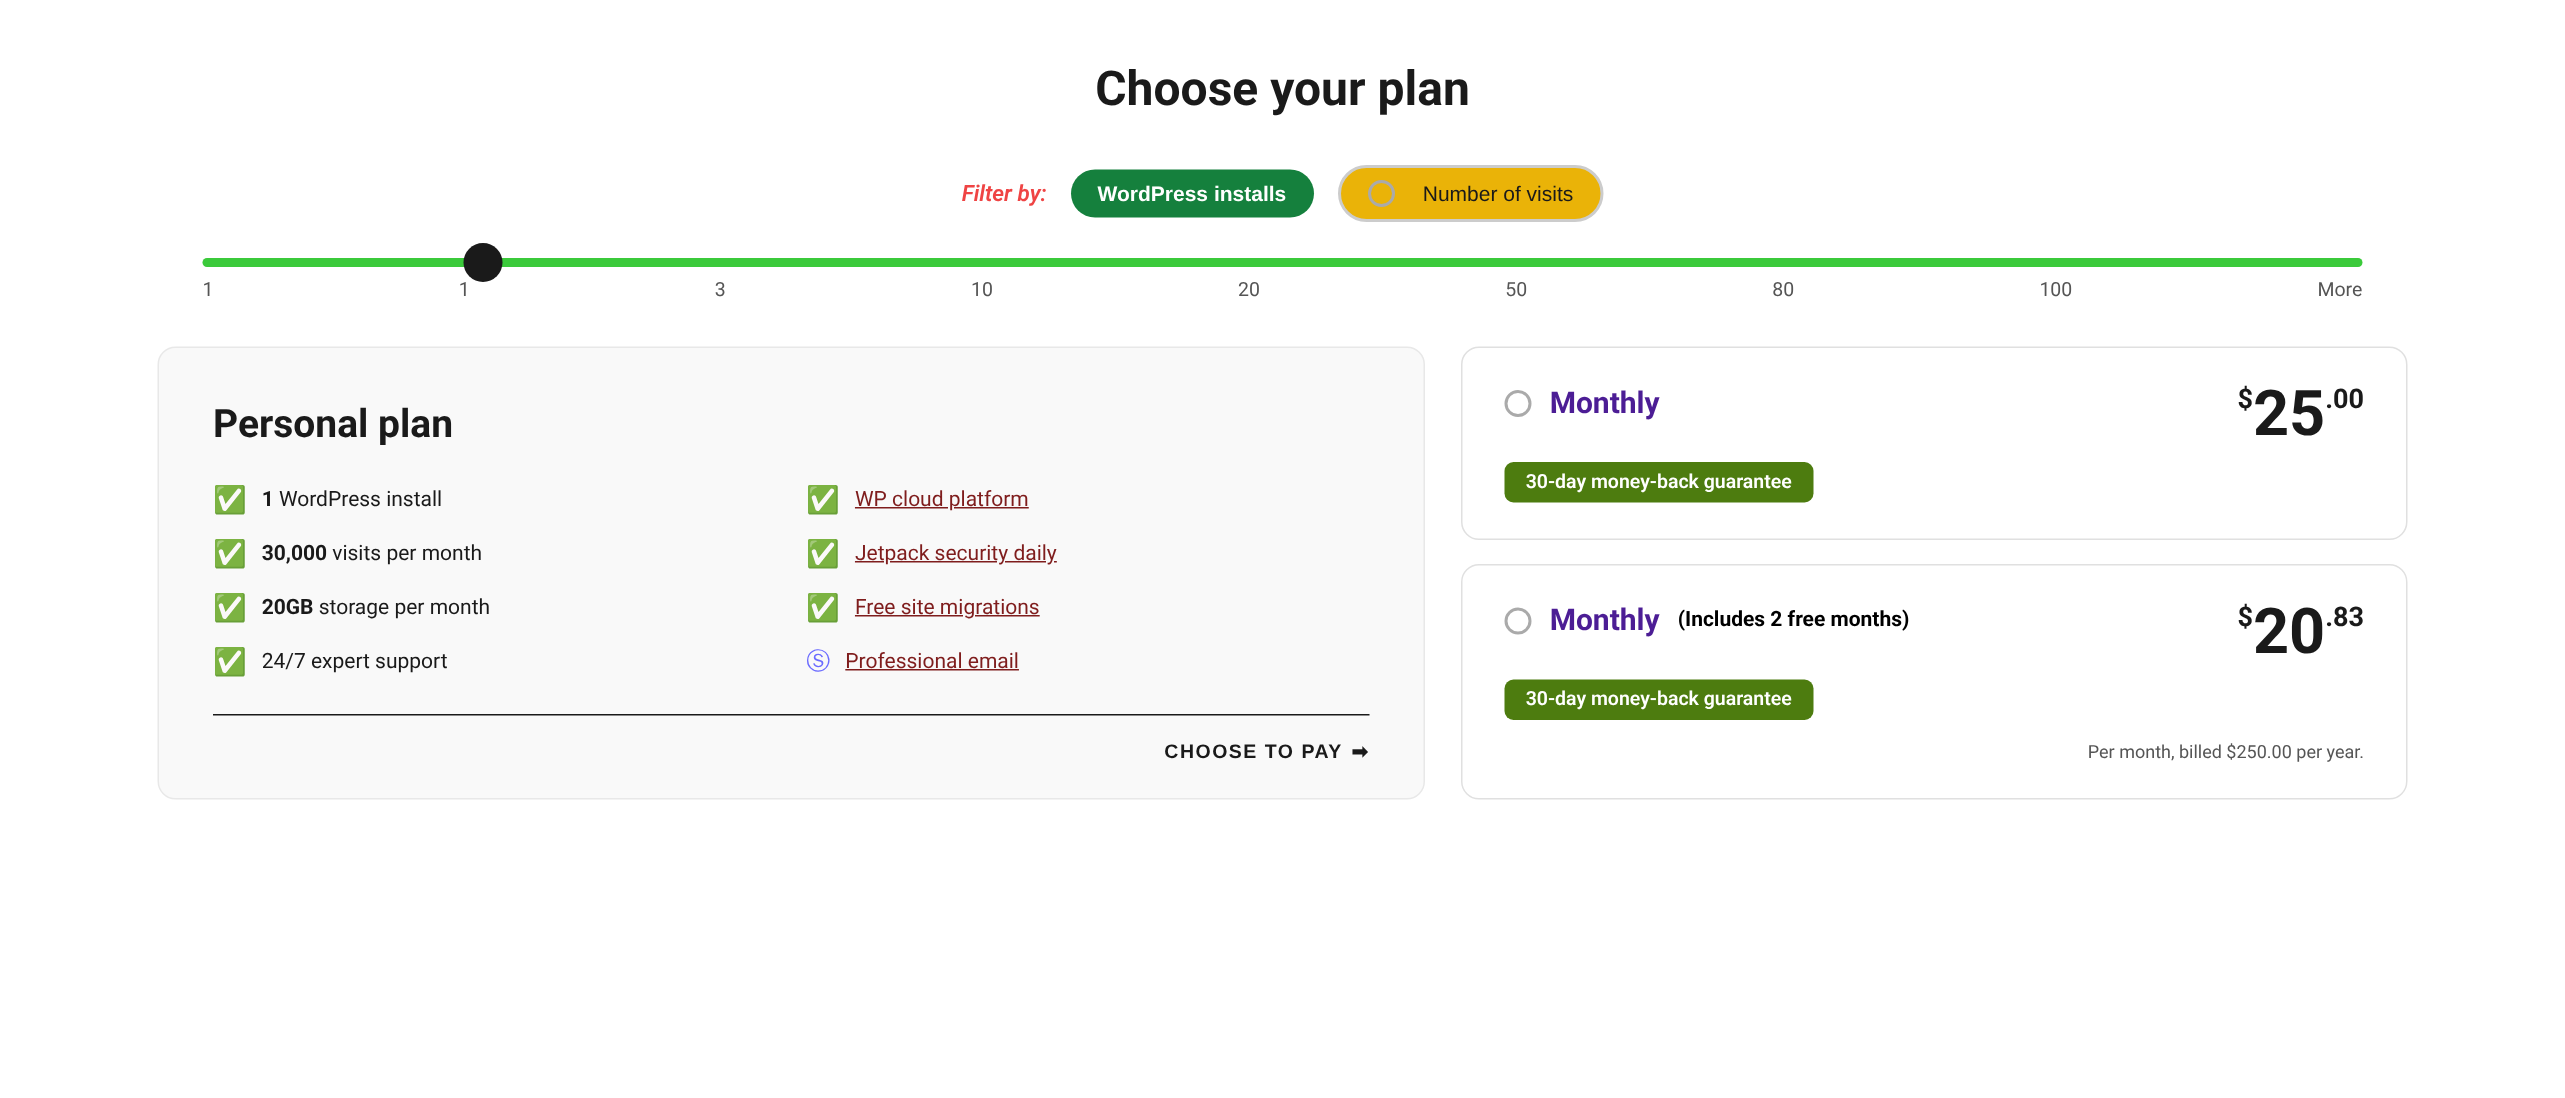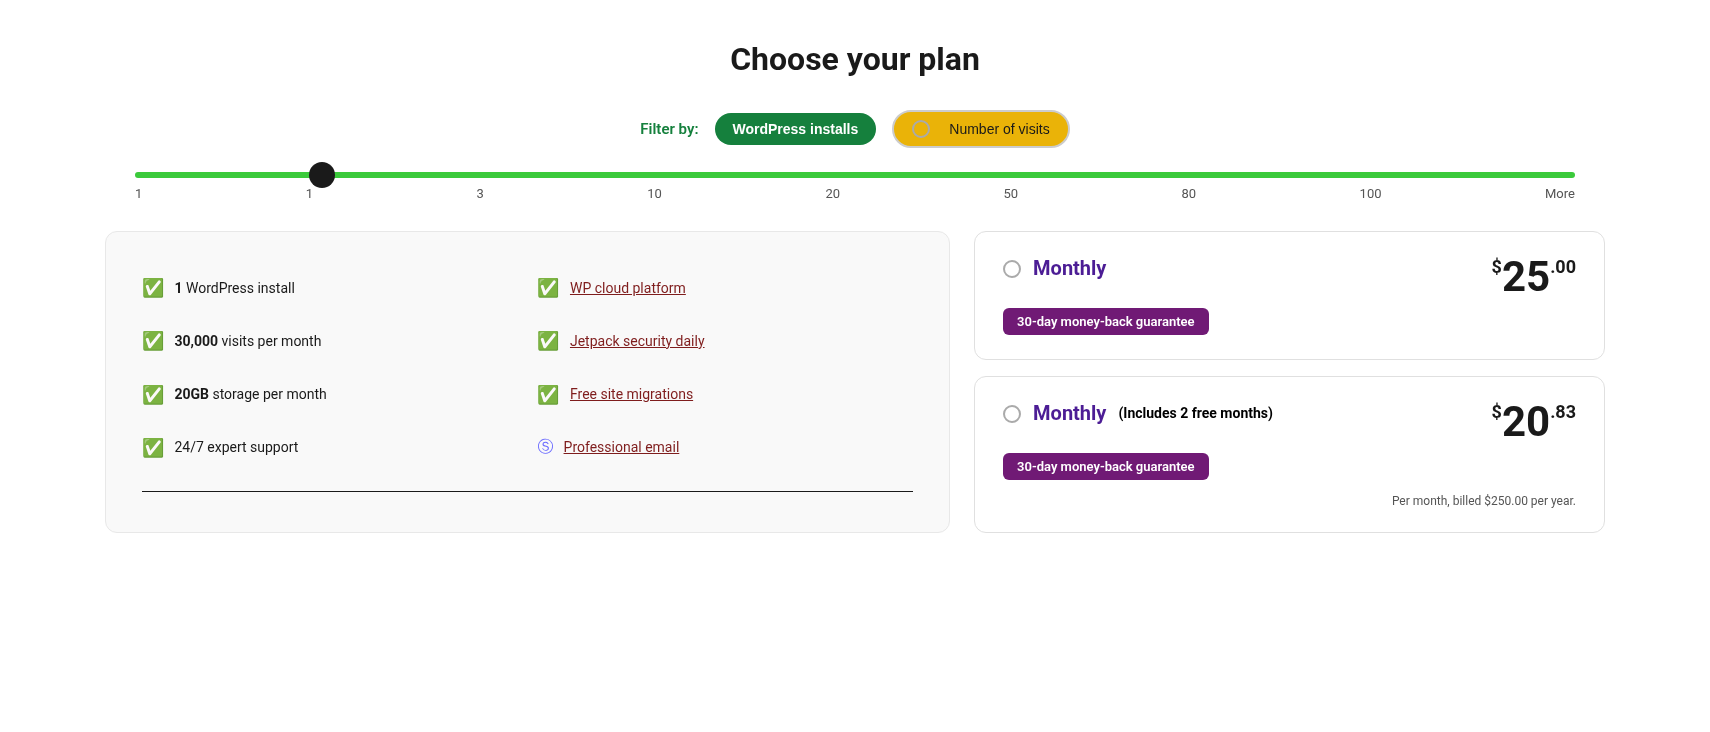--- a/index.html
+++ b/index.html
@@ -24,21 +24,22 @@
     .filter-bar {
       display: flex;
       align-items: center;
       gap: 16px;
       margin-bottom: 24px;
     }
 
     .filter-label {
       font-size: 15px;
       font-weight: 600;
-      color: #15803d;
+      color: #ef4444;
+      font-style: italic;
     }
 
     .filter-btn-active {
       background: #15803d;
       color: #fff;
       border: none;
       border-radius: 20px;
       padding: 8px 18px;
       font-size: 14px;
       font-weight: 600;
@@ -267,21 +268,21 @@
     }
 
     .price-period {
       font-size: 12px;
       color: #555;
       text-align: right;
       margin-top: 4px;
     }
 
     .money-back-badge {
-      background: #701a75;
+      background: #4d7c0f;
       color: #fff;
       border-radius: 6px;
       padding: 6px 14px;
       font-size: 13px;
       font-weight: 600;
       display: inline-block;
       width: fit-content;
     }
   </style>
 </head>
@@ -311,20 +312,21 @@
     <span>50</span>
     <span>80</span>
     <span>100</span>
     <span>More</span>
   </div>
 </div>
 
 <div class="main-content">
 
   <div class="plan-card">
+    <div class="plan-title">Personal plan</div>
     <div class="features-grid">
 
       <div class="feature-item">
         <span class="check-icon">✅</span>
         <span class="feature-text"><strong>1</strong> WordPress install</span>
       </div>
 
       <div class="feature-item">
         <span class="check-icon">✅</span>
         <span class="feature-text"><a class="feature-link" href="#">WP cloud platform</a></span>
@@ -356,20 +358,26 @@
       </div>
 
       <div class="feature-item">
         <span class="dollar-icon">Ⓢ</span>
         <span class="feature-text"><a class="feature-link" href="#">Professional email</a></span>
       </div>
 
     </div>
 
     <hr class="divider">
+    <div class="choose-pay-row">
+      <button class="choose-pay-btn">
+        <span>CHOOSE TO PAY</span>
+        <span>➡</span>
+      </button>
+    </div>
   </div>
 
   <div class="pricing-column">
 
     <div class="pricing-card">
       <div class="pricing-header">
         <div class="pricing-title-row">
           <div class="price-radio"></div>
           <span class="pricing-label">Monthly</span>
         </div>

